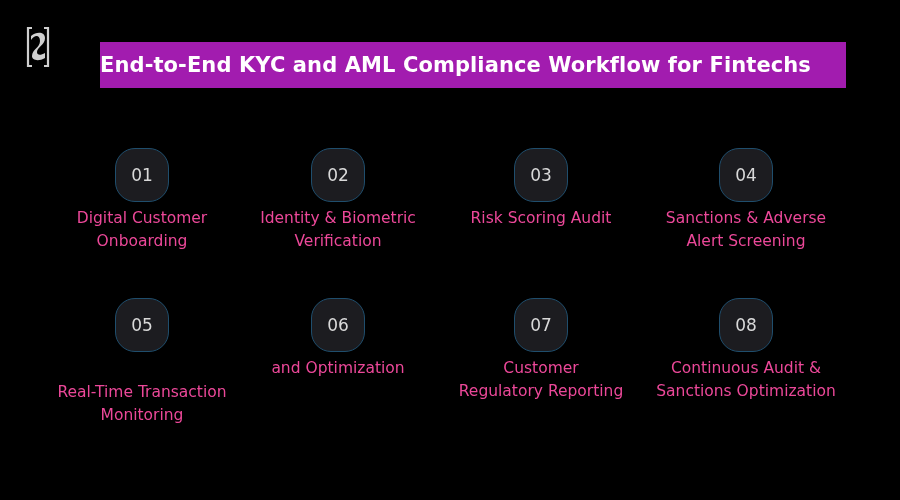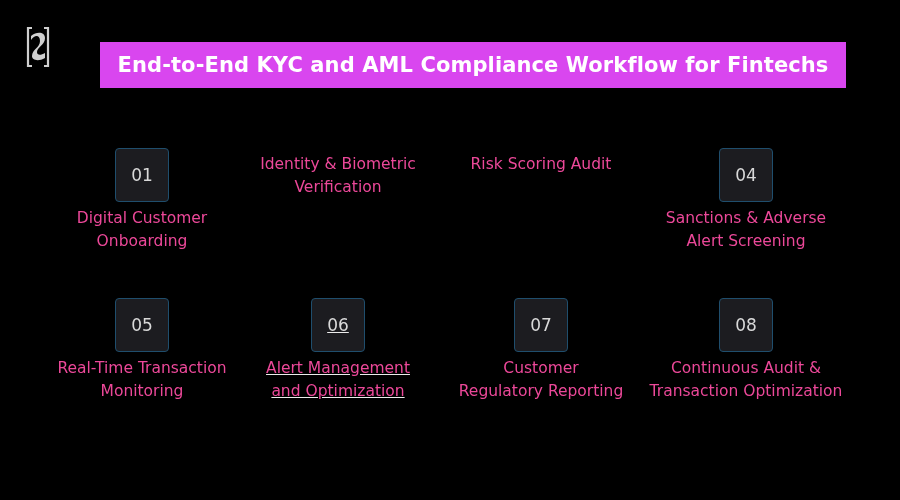--- a/index.html
+++ b/index.html
@@ -21,45 +21,45 @@
     top: 26px;
     width: 24px;
     height: 42px;
   }
   .title-bar {
     position: absolute;
     left: 100px;
     top: 42px;
     width: 746px;
     height: 46px;
-    background: #d946ef;
+    background: #a21caf;
     display: flex;
     align-items: center;
-    justify-content: center;
+    justify-content: flex-start;
   }
   .title-text {
     color: #ffffff;
     font-weight: bold;
     font-size: 21px;
     letter-spacing: 0.1px;
     white-space: nowrap;
   }
   .step {
     position: absolute;
     width: 210px;
     display: flex;
     flex-direction: column;
     align-items: center;
   }
   .step-box {
     width: 54px;
     height: 54px;
     box-sizing: border-box;
     border: 1.5px solid #1f4e6d;
-    border-radius: 4px;
+    border-radius: 20px;
     background: #1c1c20;
     display: flex;
     align-items: center;
     justify-content: center;
     color: #d9d9d9;
     font-size: 17px;
   }
   .step-label {
     margin-top: 5px;
     text-align: center;
@@ -86,63 +86,64 @@
 
 <div class="step" style="left:37px; top:148px;">
   <div class="step-box">01</div>
   <div class="step-label">
     <div>Digital Customer</div>
     <div>Onboarding</div>
   </div>
 </div>
 
 <div class="step" style="left:233px; top:148px;">
+  <div class="step-box">02</div>
   <div class="step-label">
     <div>Identity &amp; Biometric</div>
     <div>Verification</div>
   </div>
 </div>
 
 <div class="step" style="left:436px; top:148px;">
+  <div class="step-box">03</div>
   <div class="step-label">
     <div>Risk Scoring Audit</div>
   </div>
 </div>
 
 <div class="step" style="left:641px; top:148px;">
   <div class="step-box">04</div>
   <div class="step-label">
     <div>Sanctions &amp; Adverse</div>
     <div>Alert Screening</div>
   </div>
 </div>
 
-<div class="step" style="left:37px; top:298px;">
+<div class="step" style="left:37px; top:298px;gap:24px;">
   <div class="step-box">05</div>
   <div class="step-label">
     <div>Real-Time Transaction</div>
     <div>Monitoring</div>
   </div>
 </div>
 
-<div class="step" style="left:233px; top:298px;text-decoration:underline;">
+<div class="step" style="left:233px; top:298px;">
   <div class="step-box">06</div>
   <div class="step-label">
-    <div>Alert Management</div>
     <div>and Optimization</div>
   </div>
 </div>
 
 <div class="step" style="left:436px; top:298px;">
   <div class="step-box">07</div>
   <div class="step-label">
     <div>Customer</div>
     <div>Regulatory Reporting</div>
   </div>
 </div>
 
 <div class="step" style="left:641px; top:298px;">
   <div class="step-box">08</div>
   <div class="step-label">
     <div>Continuous Audit &amp;</div>
-    <div>Transaction Optimization</div>
+    <div>Sanctions Optimization</div>
   </div>
 </div>
 
 </body></html>

